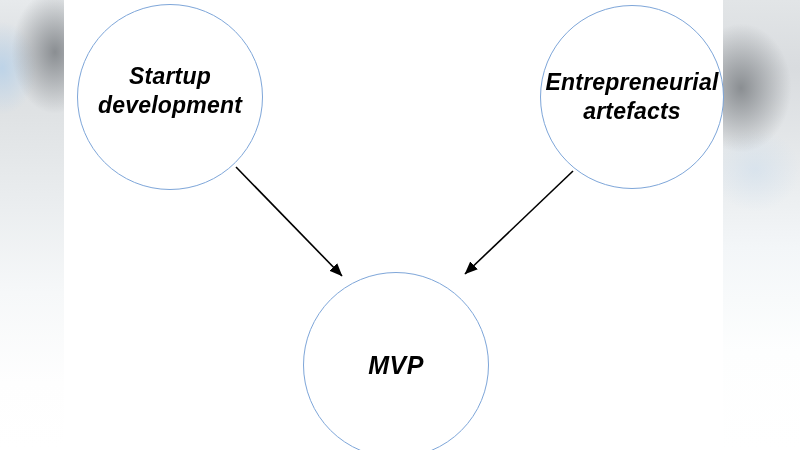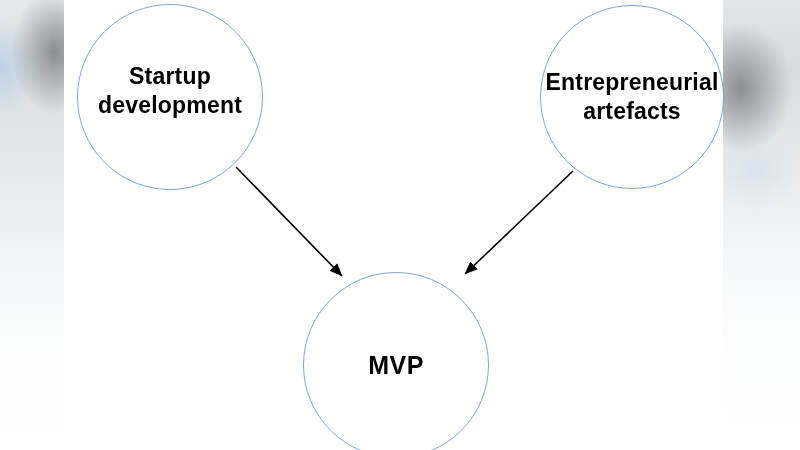--- a/index.html
+++ b/index.html
@@ -41,20 +41,21 @@
   .node {
     position: absolute;
     border: 1.6px solid var(--circle-stroke, #7ea6d9);
     border-radius: 50%;
     box-sizing: border-box;
     display: flex;
     align-items: center;
     justify-content: center;
     text-align: center;
     background: transparent;
+    font-style: italic;
   }
   .node-label {
     font-weight: bold;
     color: var(--text-color, #000000);
     white-space: pre-line;
     font-size: 23px;
     line-height: 29px;
     letter-spacing: 0.2px;
   }
   #node-startup { left: 77px; top: 4px; width: 186px; height: 186px; }

